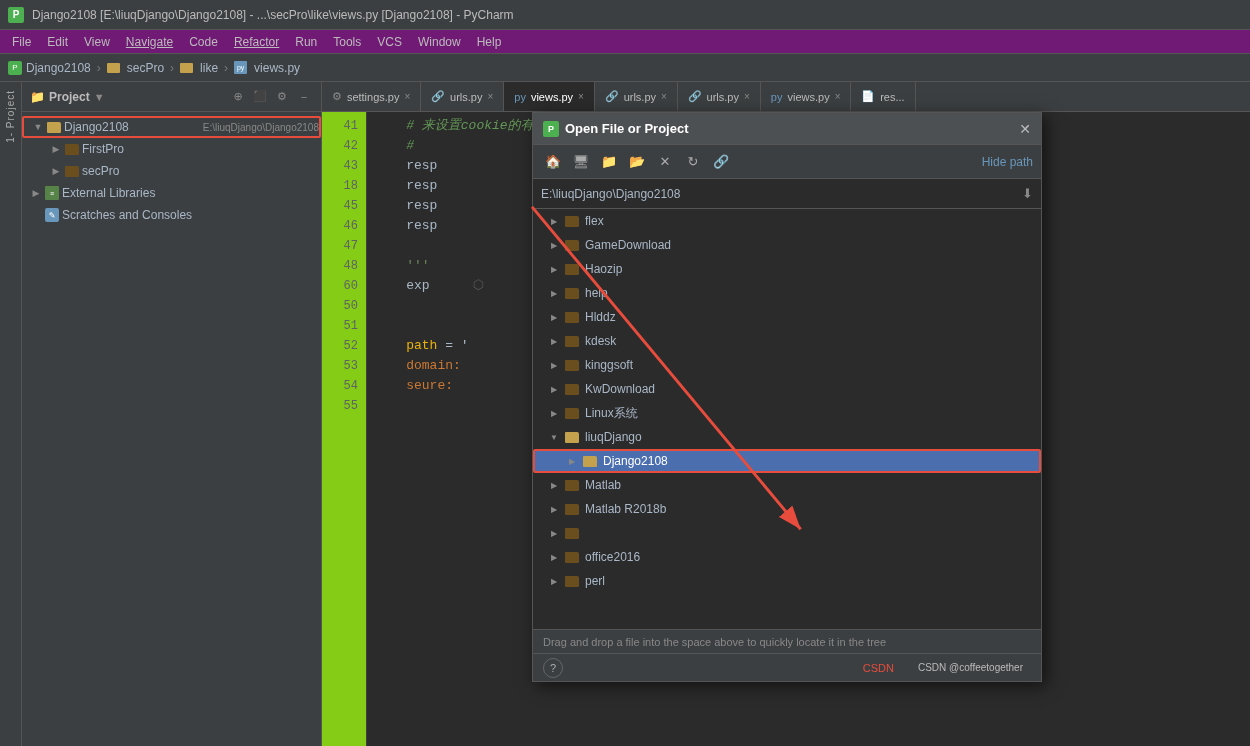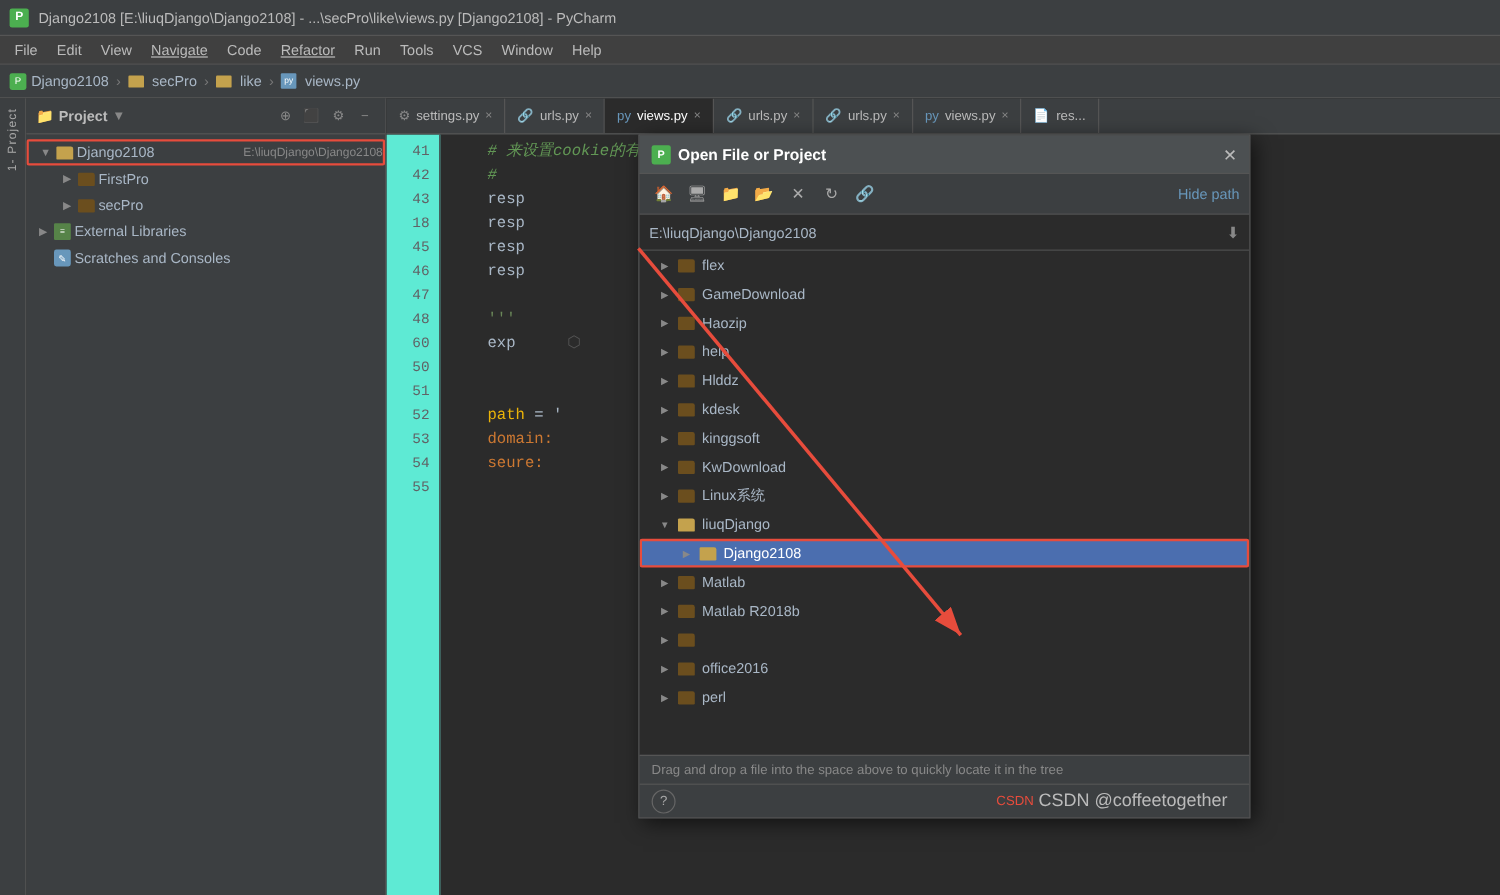--- a/index.html
+++ b/index.html
@@ -31,21 +31,21 @@
       font-size: 10px; color: #fff; font-weight: bold;
     }
     .title-bar-text {
       font-size: 12px;
       color: #bbb;
     }
 
     
     .menu-bar {
       height: 24px;
-      background: #404040;
+      background: #701a75;
       display: flex;
       align-items: center;
       padding: 0 4px;
       border-bottom: 1px solid #555;
     }
     .menu-item {
       padding: 2px 8px;
       font-size: 12px;
       color: #bbb;
       cursor: pointer;
@@ -196,21 +196,21 @@
       font-family: 'Consolas', 'Courier New', monospace;
       font-size: 13px;
     }
 
     .editor-lines {
       display: flex;
       height: 100%;
     }
     .line-numbers {
       width: 45px;
-      background: #5eead4;
+      background: #84cc16;
       color: #606366;
       text-align: right;
       padding-right: 8px;
       padding-top: 4px;
       font-size: 12px;
       line-height: 20px;
       user-select: none;
       border-right: 1px solid #3d3f41;
     }
     .line-number { height: 20px; }
@@ -685,20 +685,20 @@
 
       <div style="height:24px; background:#3c3f41; border-top:1px solid #555; padding:0 10px; display:flex; align-items:center; font-size:11px; color:#888;">
         <span>Drag and drop a file into the space above to quickly locate it in the tree</span>
       </div>
 
       <div class="dialog-status-bar">
         <div class="dialog-tool-btn" style="border:1px solid #666; border-radius:50%; width:20px; height:20px; font-size:11px; color:#aaa;">?</div>
         <div class="dialog-status-right">
           <div style="display:flex; align-items:center; gap:4px; margin-right:8px;">
             <span style="color:#e74c3c; font-size:11px;">CSDN</span>
-            <span style="color:#bbb; font-size:15px;">CSDN @coffeetogether</span>
+            <span style="color:#bbb; font-size:10px;margin-left:20px;">CSDN @coffeetogether</span>
           </div>
         </div>
       </div>
     </div>
 
   </div>
 </div>
 
 </body></html>

